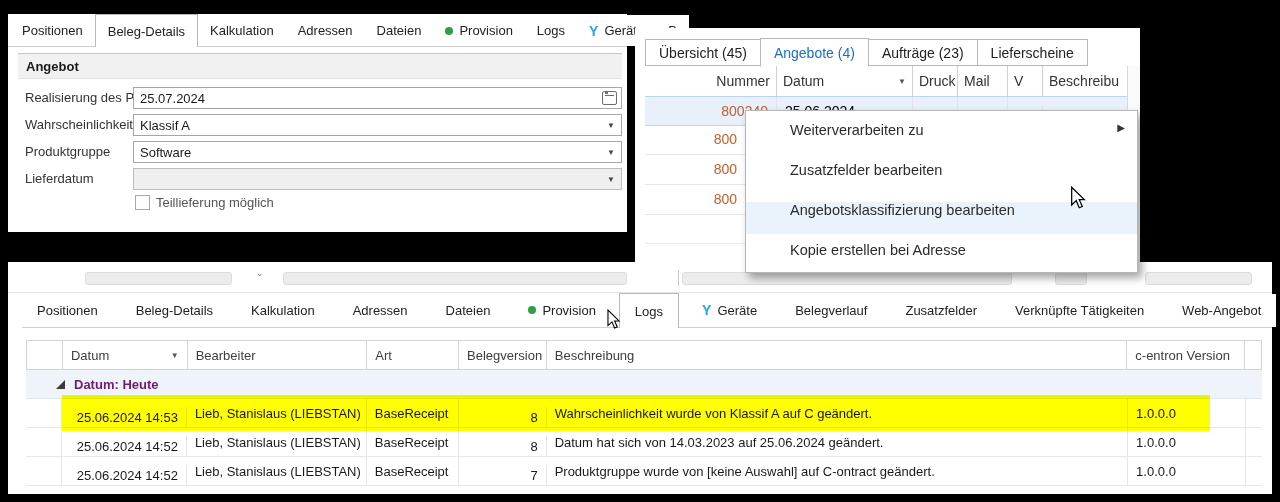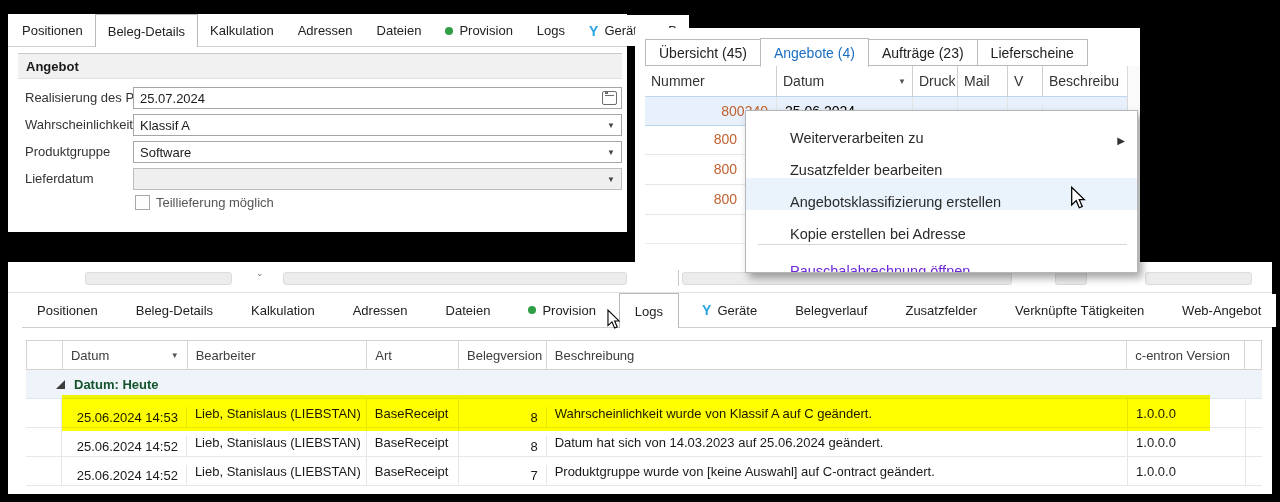--- a/index.html
+++ b/index.html
@@ -34,48 +34,48 @@
   .hB{border-right:1px solid #cfcfcf;display:flex;align-items:center;padding:0 6px;font-size:14px;color:#333;box-sizing:border-box;white-space:nowrap;overflow:hidden;}
   .rowB{position:absolute;left:10px;height:28px;display:flex;border-bottom:1px solid #e6e6e6;font-size:14px;}
   .rowB.sel{background:#e8f1fb;border-top:1px solid #bcd6ef;border-bottom:1px solid #bcd6ef;}
   .cB{display:flex;align-items:center;box-sizing:border-box;border-right:1px solid #e3e3e3;padding:0 8px;}
   .num{color:#c1602f;justify-content:flex-end;}
   .gridlineB{position:absolute;left:10px;width:483px;border-bottom:1px solid #ececec;}
   .scrollstrip{position:absolute;right:0;top:38px;bottom:0;width:12px;border-left:1px solid #d9d9d9;background:#fafafa;}
 
   
   #ctxmenu{position:absolute;left:745px;top:110px;width:393px;height:163px;background:#fff;border:1px solid #b6b6b6;box-shadow:4px 5px 8px rgba(0,0,0,.35);z-index:30;overflow:hidden;padding-top:3px;box-sizing:border-box;}
-  .mitem{height:32px;display:flex;align-items:flex-end;padding-left:44px;padding-right:12px;font-size:14.5px;color:#2b2b2b;white-space:nowrap;}
+  .mitem{height:32px;display:flex;align-items:flex-start;padding-left:44px;padding-right:12px;font-size:14.5px;color:#2b2b2b;white-space:nowrap;margin-top:8px;}
   .mitem.hover{background:#eaf3fb;}
   .mitem.disabled{color:#6d28d9;}
   .subarrow{margin-left:auto;font-size:10px;color:#333;}
   .msep{border-top:1px solid #d8d8d8;margin:2px 10px 2px 12px;}
 
   
   #panelC{left:8px;top:262px;width:1264px;height:232px;}
   .clipbar{position:absolute;top:10px;height:11px;background:#ececec;border:1px solid #dcdcdc;border-radius:3px;}
   .clipline{position:absolute;top:8px;height:16px;border-left:1px solid #c8c8c8;}
   .clipcaret{position:absolute;top:6px;font-size:9px;color:#777;}
   .stripline{position:absolute;left:0;right:0;top:30px;border-top:1px solid #e3e3e3;}
   .tabbarC{position:absolute;left:14px;top:31px;right:0;height:34px;display:flex;align-items:center;border-bottom:1px solid #cfcfcf;}
   .tabC{font-size:13px;color:#222;padding:0 15px;height:33px;display:flex;align-items:center;gap:6px;white-space:nowrap;background:#fff;margin-right:8px;}
   .tabC.active{border:1px solid #b9b9b9;border-bottom:none;height:34px;margin-bottom:-1px;}
   .theadC{position:absolute;left:18px;top:78px;width:1236px;height:30px;display:flex;border:1px solid #d2d2d2;box-sizing:border-box;background:#fff;}
   .chC{border-right:1px solid #d6d6d6;display:flex;align-items:center;padding:0 8px;font-size:13px;color:#3d3d3d;box-sizing:border-box;white-space:nowrap;overflow:hidden;}
   .grouprow{position:absolute;left:18px;top:108px;width:1236px;height:29px;background:#eef4fa;border-bottom:1px solid #dfe7ef;display:flex;align-items:center;box-sizing:border-box;}
   .gr-tri{width:0;height:0;border-right:9px solid #3c3c3c;border-top:9px solid transparent;margin-left:30px;}
-  .gr-label{font-size:13px;font-weight:bold;color:#14532d;margin-left:9px;}
+  .gr-label{font-size:13px;font-weight:bold;color:#701a75;margin-left:9px;}
   .rowC{position:absolute;left:18px;width:1236px;height:29px;display:flex;border-bottom:1px solid #e8e8e8;font-size:13px;color:#1a1a1a;box-sizing:border-box;background:#fff;}
   .cC{display:flex;align-items:center;box-sizing:border-box;border-right:1px solid #e6e6e6;padding:0 8px;white-space:nowrap;overflow:hidden;}
   .r-al{justify-content:flex-end;margin-top:8px;}
   .sortarrow{margin-left:auto;font-size:8px;color:#555;}
   
   .c0{width:36px;} .c1{width:125px;} .c2{width:180px;} .c3{width:92px;} .c4{width:88px;} .c5{width:582px;} .c6{width:118px;} .c7{width:15px;border-right:none;}
   
-  .b0{width:132px;} .b1{width:136px;} .b2{width:45px;} .b3{width:50px;} .b4{width:35px;} .b5{width:85px;border-right:none;}
+  .b0{width:132px;justify-content:flex-end;} .b1{width:136px;} .b2{width:45px;} .b3{width:50px;} .b4{width:35px;} .b5{width:85px;border-right:none;}
 
   .highlight{position:absolute;left:54px;top:133px;width:1148px;height:36px;background:#ffff00;mix-blend-mode:multiply;z-index:5;pointer-events:none;}
   .cursor{position:absolute;z-index:40;}
 </style>
 </head>
 <body>
 
 <div class="canvas">
 
   <div class="panel" id="panelA">
@@ -205,21 +205,21 @@
 
   <div id="ctxmenu">
     <div class="mitem">
       <span>Weiterverarbeiten zu</span>
       <span class="subarrow">▶</span>
     </div>
     <div class="mitem">
       <span>Zusatzfelder bearbeiten</span>
     </div>
     <div class="mitem hover">
-      <span>Angebotsklassifizierung erstellen</span>
+      <span>Angebotsklassifizierung bearbeiten</span>
     </div>
     <div class="mitem">
       <span>Kopie erstellen bei Adresse</span>
     </div>
     <div class="msep"></div>
     <div class="mitem disabled">
       <span>Pauschalabrechnung öffnen</span>
     </div>
   </div>
 

